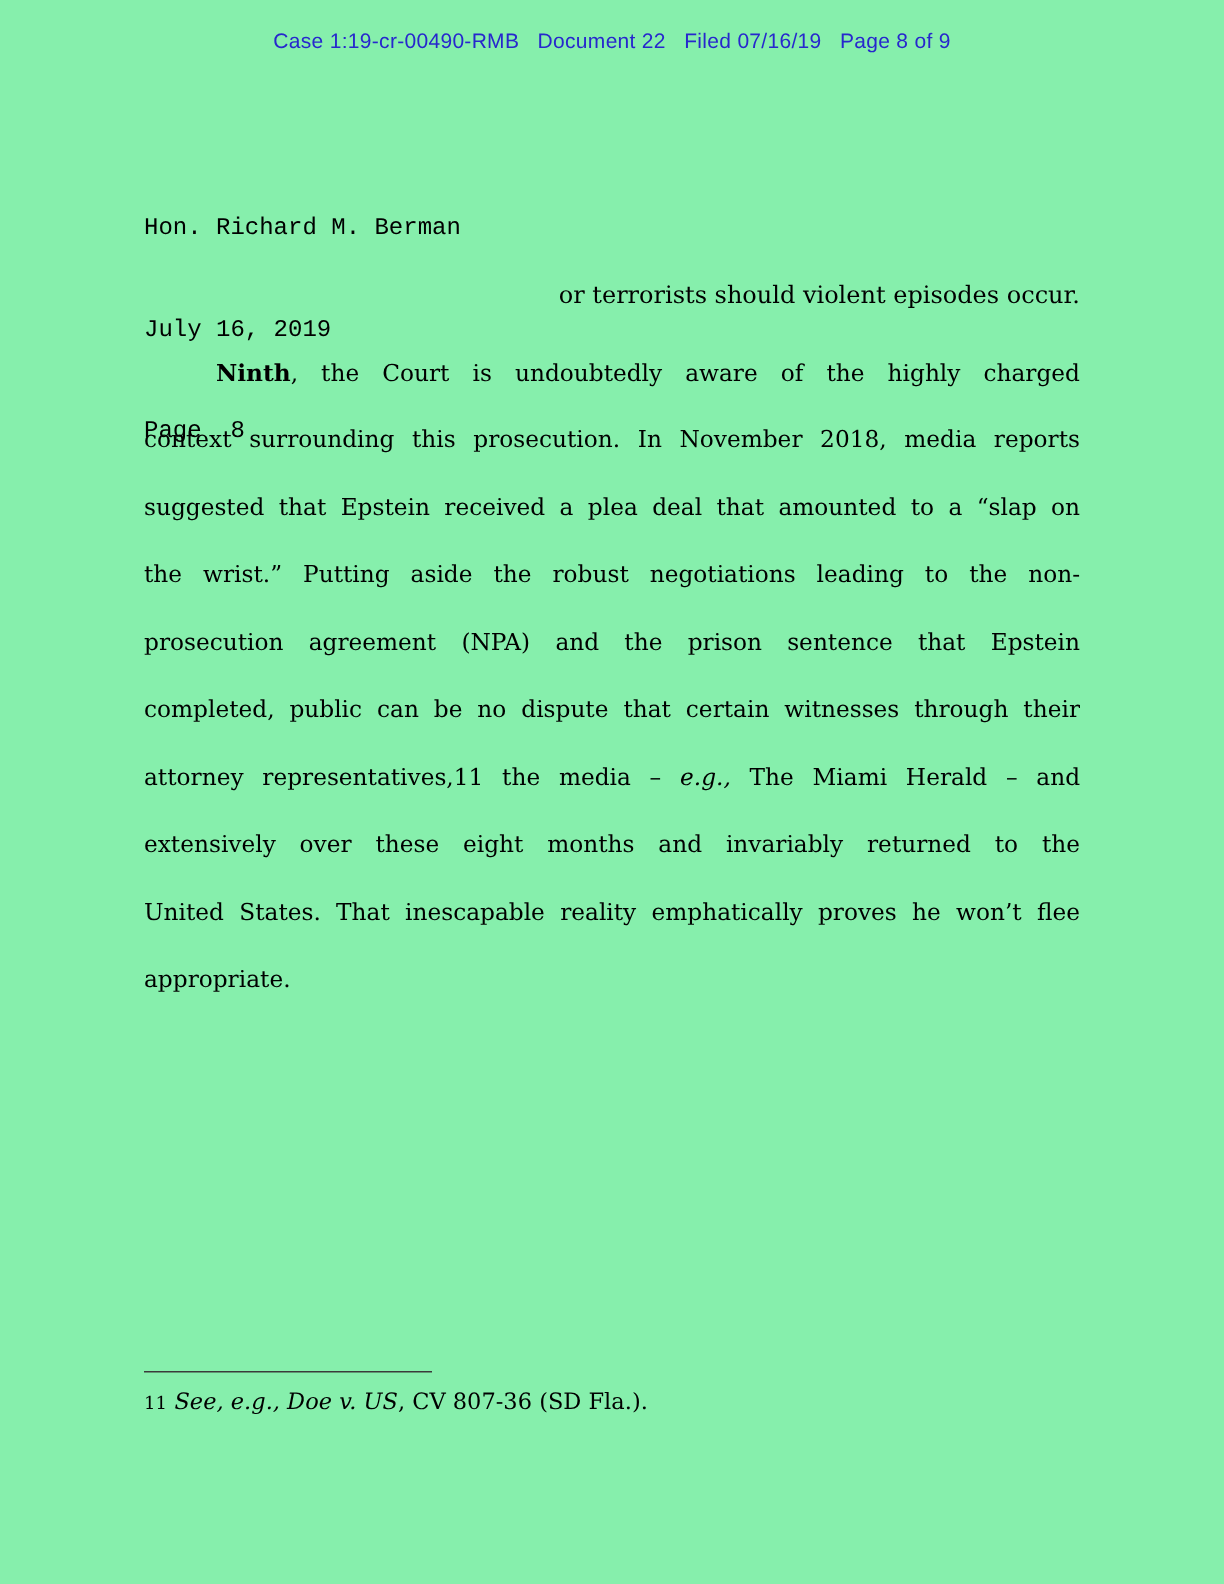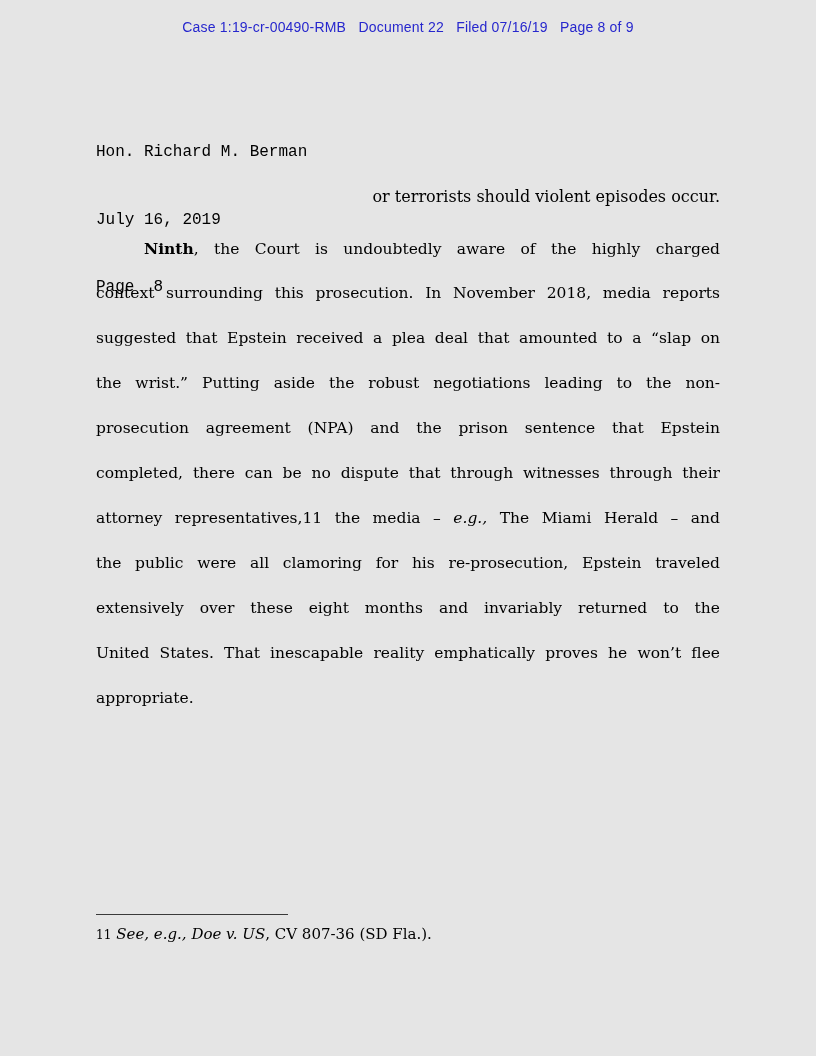--- a/index.html
+++ b/index.html
@@ -4,21 +4,21 @@
 <style>
   html, body {
     margin: 0;
     padding: 0;
     background: #ffffff;
   }
   .page {
     position: relative;
     width: 816px;
     height: 1056px;
-    background: #e5e5e5;
+    background: #86efac;
     font-family: "DejaVu Serif", "Liberation Serif", serif;
     color: #000000;
     overflow: hidden;
   }
   .case-header {
     position: absolute;
     top: 19px;
     left: 0;
     width: 816px;
     text-align: center;
@@ -105,23 +105,22 @@
   </div>
 
   <div class="carryover">or terrorists should violent episodes occur.</div>
 
   <div class="paragraph">
       <div class="body-line indent"><span class="bold">Ninth</span><span>, the Court is undoubtedly aware of the highly charged</span></div>
       <div class="body-line"><span>context surrounding this prosecution. In November 2018, media reports</span></div>
       <div class="body-line"><span>suggested that Epstein received a plea deal that amounted to a “slap on</span></div>
       <div class="body-line"><span>the wrist.” Putting aside the robust negotiations leading to the non-</span></div>
       <div class="body-line"><span>prosecution agreement (NPA) and the prison sentence that Epstein</span></div>
-      <div class="body-line"><span>completed, there can be no dispute that through witnesses through their</span></div>
+      <div class="body-line"><span>completed, public can be no dispute that certain witnesses through their</span></div>
       <div class="body-line"><span>attorney representatives,11 the media – </span><span class="italic">e.g.,</span><span> The Miami Herald – and</span></div>
-      <div class="body-line"><span>the public were all clamoring for his re-prosecution, Epstein traveled</span></div>
       <div class="body-line"><span>extensively over these eight months and invariably returned to the</span></div>
       <div class="body-line"><span>United States. That inescapable reality emphatically proves he won’t flee</span></div>
       <div class="body-line last"><span>appropriate.</span></div>
     </div>
 
   <div class="footnote">
     <div class="fn-rule"></div>
     <div class="fn-text"><span class="fn-marker">11</span><span class="italic">See, e.g., Doe v. US</span><span>, CV 807-36 (SD Fla.).</span></div>
   </div>
 

